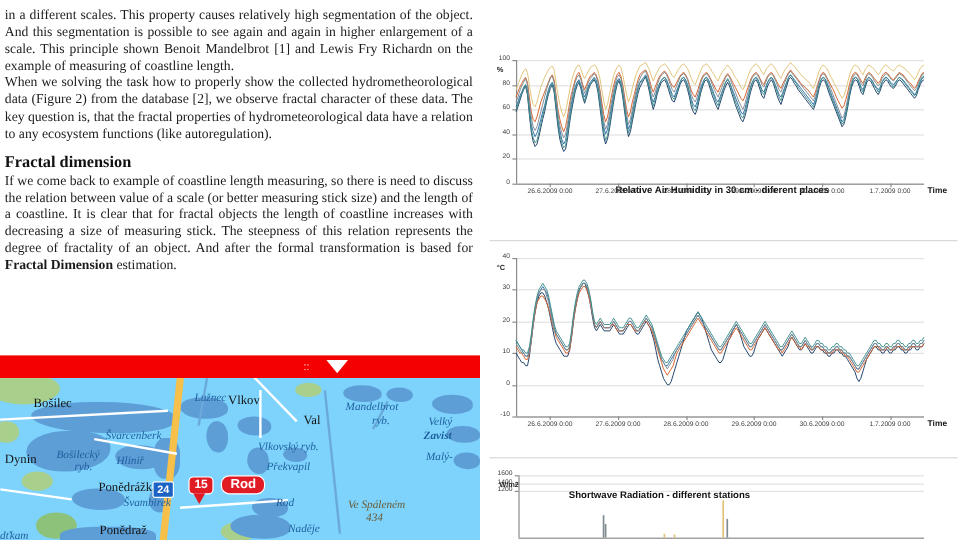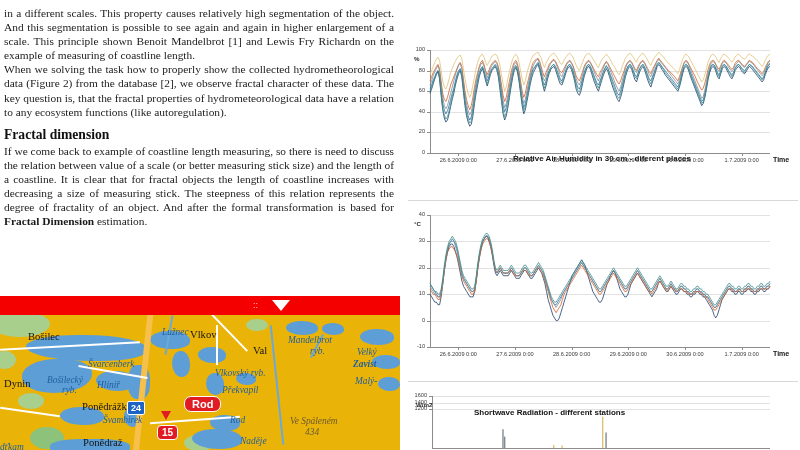--- a/index.html
+++ b/index.html
@@ -50,21 +50,21 @@
   }
   .map-bar-title .lite{font-weight:normal;}
   .map-caret{
     position:absolute;left:272px;top:4px;
     width:0;height:0;
     border-left:9px solid transparent;border-right:9px solid transparent;
     border-top:11px solid #ffffff;
   }
   .map-bar-dots{position:absolute;left:253px;top:4px;color:#ffd9d9;font-size:9px;font-family:"Liberation Sans",sans-serif;}
 
-  .map-canvas{position:relative;width:400px;height:135px;background:#eab308;overflow:hidden;}
+  .map-canvas{position:relative;width:400px;height:135px;background:#7dd3fc;overflow:hidden;}
   .water{position:absolute;background:#5d9ed6;border-radius:48% 52% 44% 56%;}
   .wood{position:absolute;background:#a9cf8d;border-radius:50%;}
   .road-y{position:absolute;background:#f6c04a;}
   .road-w{position:absolute;background:#ffffff;border:0;}
   .river{position:absolute;background:#6aa9d8;}
   .mlabel{
     position:absolute;
     font-family:"Liberation Serif", serif;
     font-size:9.4px;color:#2c2c2c;white-space:nowrap;
   }
@@ -209,21 +209,21 @@
             <div class="mlabel wat" style="left: 353px; top: 44px; font-weight: bold;">Zavist</div>
             <div class="mlabel wat" style="left: 355px; top: 61px;">Malý-</div>
             <div class="mlabel wat" style="left: 240px; top: 121px;">Naděje</div>
             <div class="mlabel wat" style="left: 230px; top: 100px;">Rod</div>
             <div class="mlabel ter" style="left: 290px; top: 101px;">Ve Spáleném</div>
             <div class="mlabel ter" style="left: 305px; top: 112px;">434</div>
             <div class="mlabel wat" style="left: 0px; top: 127px;">dťkam</div>
           </div>
 
         <div class="shield" style="left:127px;top:86px;">24</div>
-        <div class="poi-num" style="left:157px;top:82px;margin-top:28px;">15</div>
+        <div class="poi-num" style="left:157px;top:82px;">15</div>
         <div class="poi-name" style="left:184px;top:81px;">Rod</div>
         <div class="poi-pin" style="left:161px;top:96px;"></div>
       </div>
     </div>
   </div>
 
   <div class="col-right">
 
 
     <div class="chart" style="top:42px;height:155px;">

